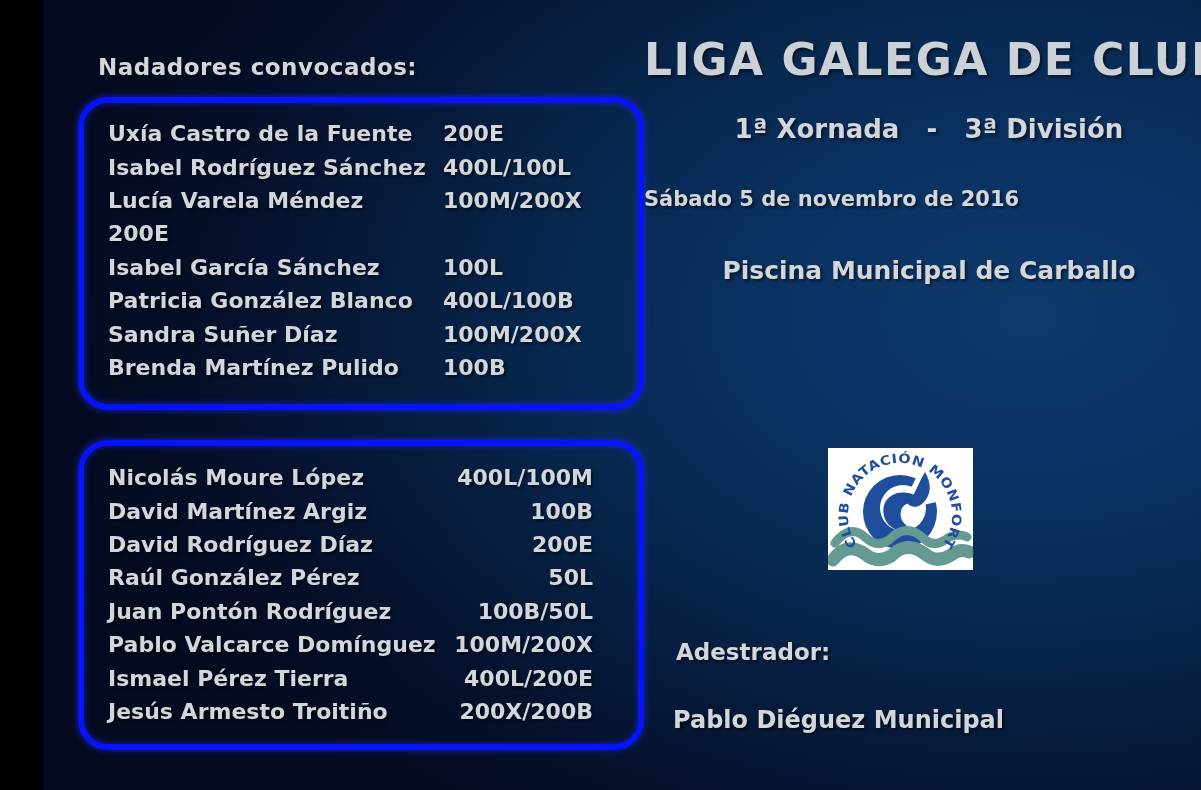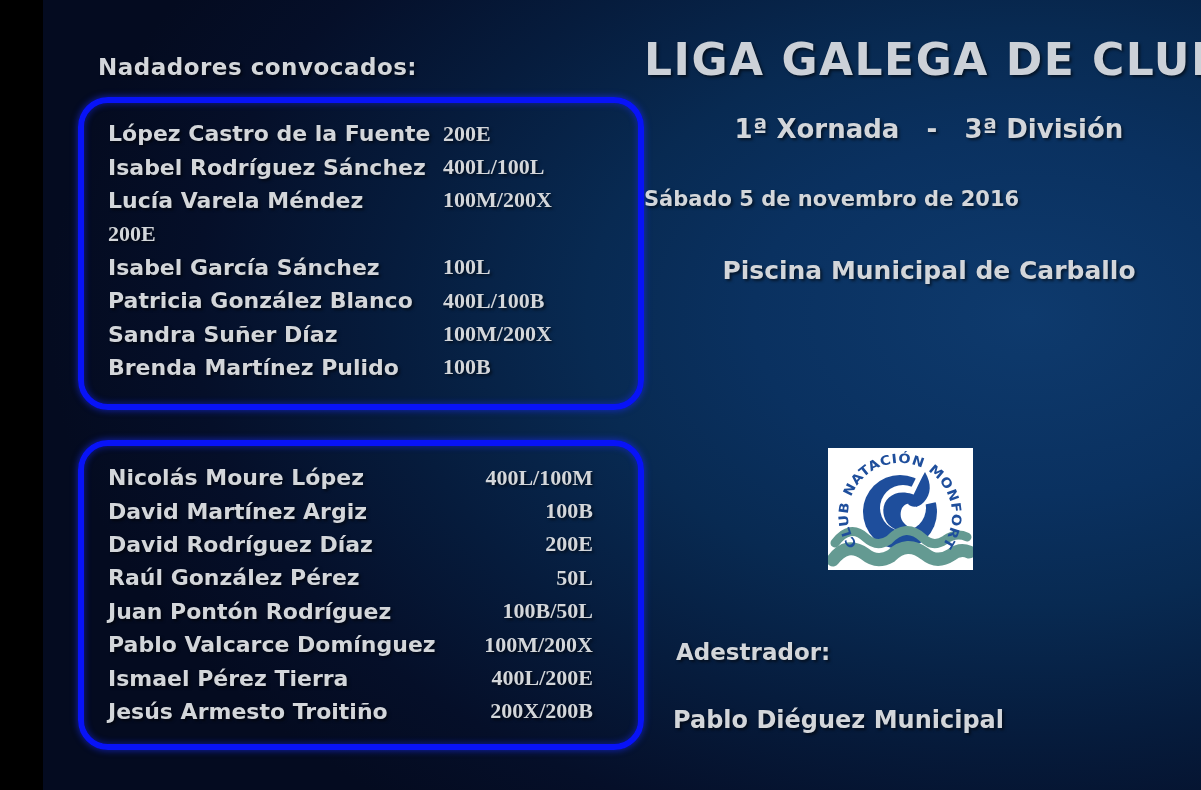--- a/index.html
+++ b/index.html
@@ -35,21 +35,21 @@
   .swimmer-row{
     display:flex;
     align-items:center;
     height:33.4px;
     font-size:22px;
     font-weight:bold;
     text-shadow:2px 2px 3px rgba(0,0,0,.55);
     white-space:nowrap;
   }
   .swimmer-name{width:335px;flex:0 0 auto;overflow:visible;}
-  .swimmer-events{flex:1;text-align:left;font-family:Liberation Serif, serif;}
+  .swimmer-events{flex:1;text-align:left;}
   .box2 .swimmer-events{text-align:right;}
   .title{left:601px;width:570px;top:34px;font-size:44px;letter-spacing:1.5px;text-align:center;color:#ccd1d8;}
   .round{left:601px;width:570px;top:114px;font-size:26px;text-align:center;white-space:pre;}
   .date{left:601px;width:570px;top:187px;font-size:21px;text-align:left;}
   .venue{left:601px;width:570px;top:256px;font-size:25px;text-align:center;}
   .coach-label{left:633px;top:639px;font-size:23px;}
   .coach-name{left:630px;top:706px;font-size:24px;}
   .logo{
     position:absolute;left:785px;top:448px;width:145px;height:122px;
   }
@@ -58,21 +58,21 @@
 </head>
 <body>
 
 <div class="slide">
 
   <div class="txt heading">Nadadores convocados:</div>
 
   <div class="group-box box1">
 
       <div class="swimmer-row">
-        <span class="swimmer-name">López Castro de la Fuente</span>
+        <span class="swimmer-name">Uxía Castro de la Fuente</span>
         <span class="swimmer-events">200E</span>
       </div>
 
       <div class="swimmer-row">
         <span class="swimmer-name">Isabel Rodríguez Sánchez</span>
         <span class="swimmer-events">400L/100L</span>
       </div>
 
       <div class="swimmer-row">
         <span class="swimmer-name">Lucía Varela Méndez</span>

